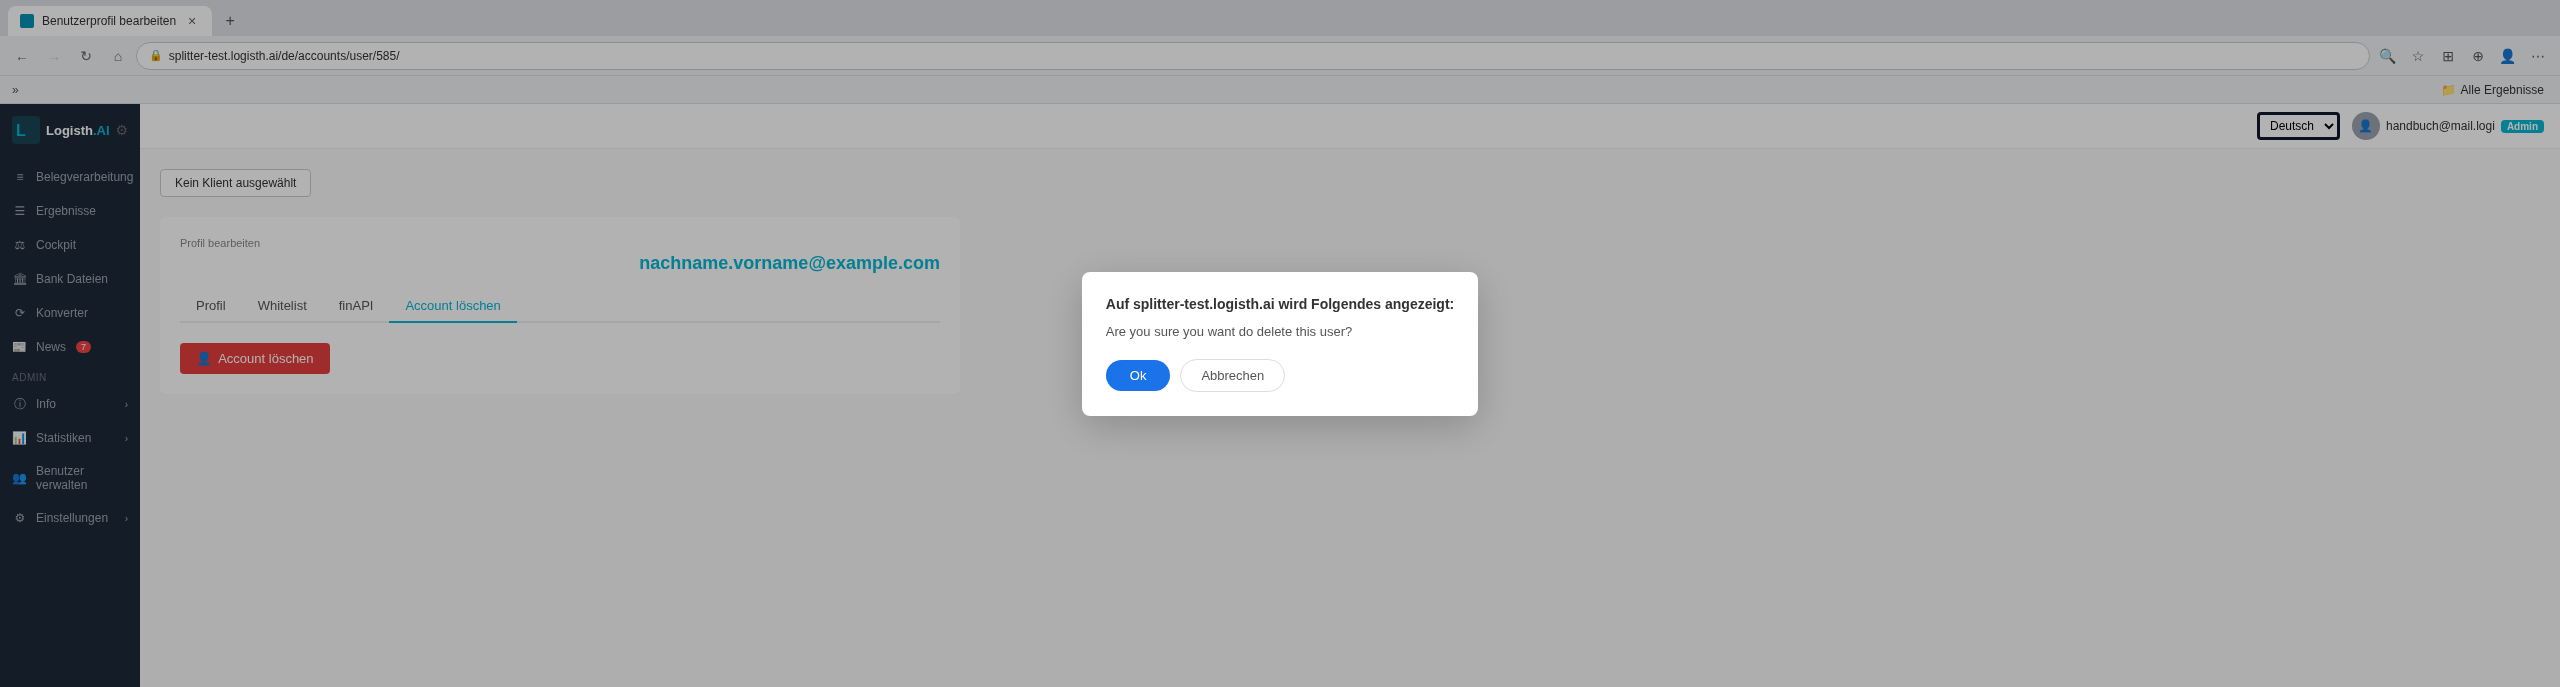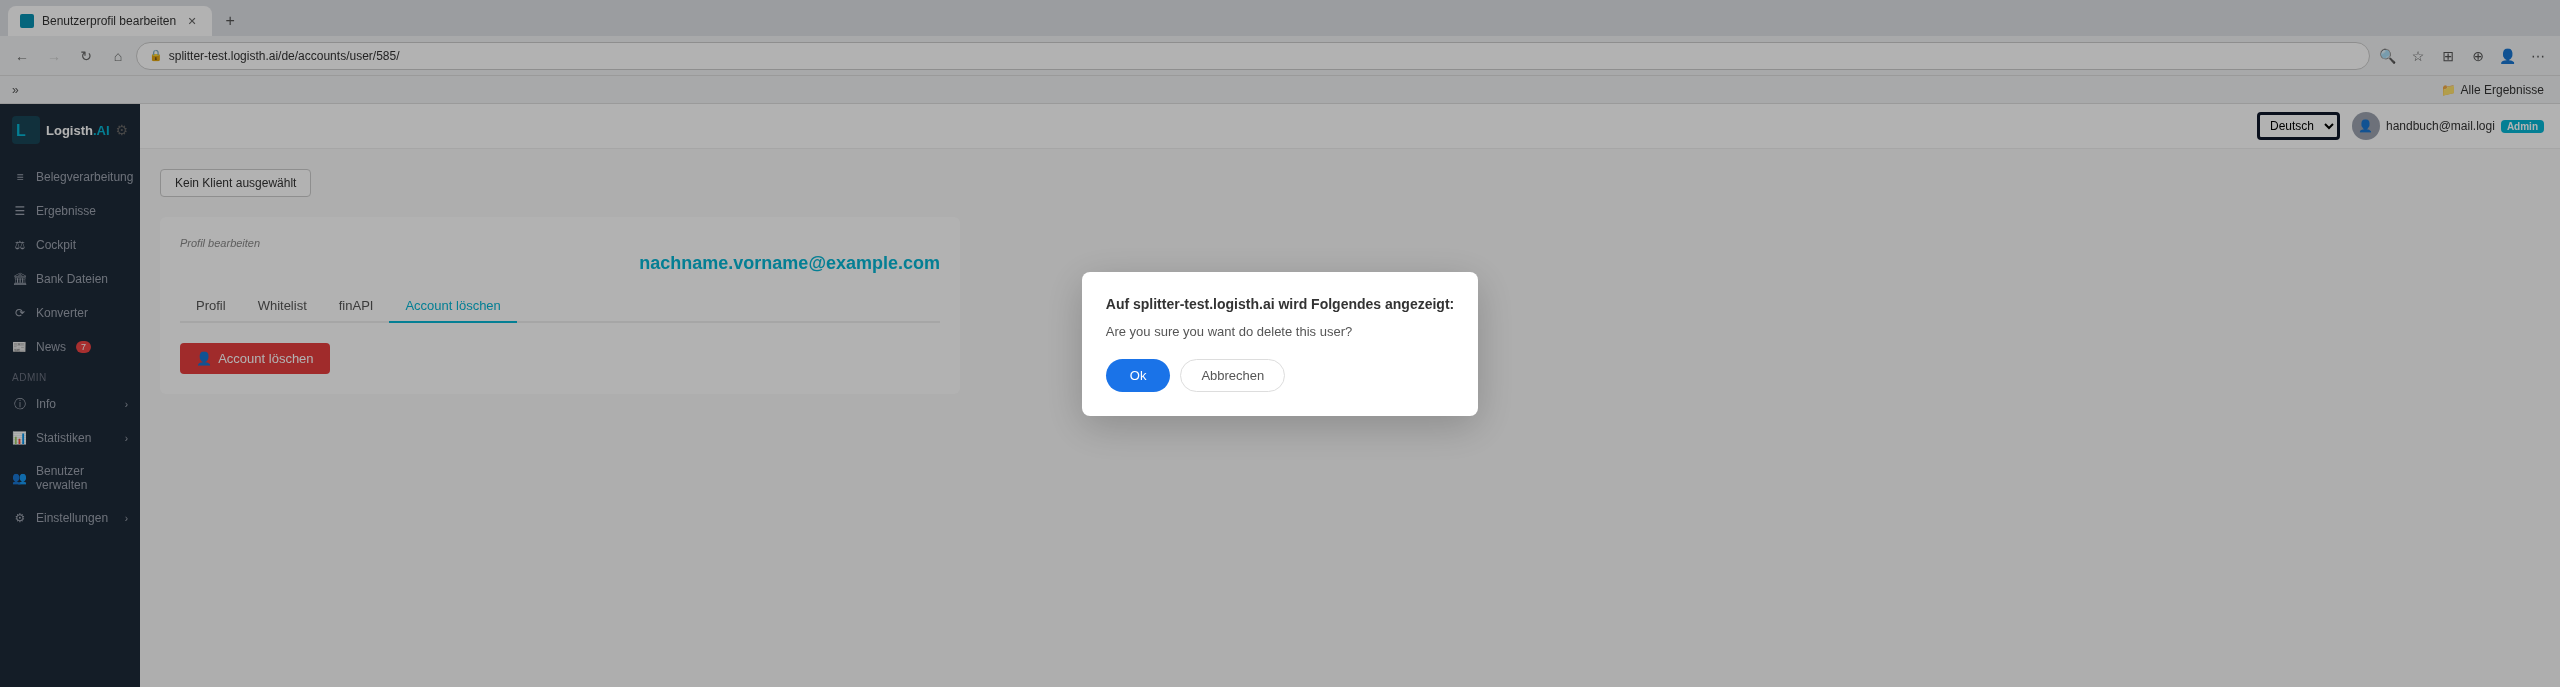--- a/index.html
+++ b/index.html
@@ -54,35 +54,35 @@
     .language-select { border: 3px solid #0f172a; border-radius: 4px; padding: 3px 6px; font-size: 12px; background: white; }
     .user-info { display: flex; align-items: center; gap: 6px; font-size: 12px; color: #333; }
     .user-avatar { width: 28px; height: 28px; border-radius: 50%; background: #9ca3af; display: flex; align-items: center; justify-content: center; color: white; font-size: 12px; }
     .admin-badge { background: #06b6d4; color: white; border-radius: 4px; padding: 1px 6px; font-size: 10px; font-weight: 600; }
 
     .page-content { padding: 20px; }
 
     .no-client-btn { display: inline-flex; align-items: center; gap: 6px; border: 1px solid #ccc; border-radius: 4px; padding: 6px 14px; background: white; font-size: 12px; color: #333; cursor: pointer; margin-bottom: 20px; }
 
     .profile-section { background: white; border-radius: 6px; padding: 20px; max-width: 800px; }
-    .profile-label { font-size: 11px; color: #888; margin-bottom: 4px; font-style: italic; }
+    .profile-label { font-size: 11px; color: #888; margin-bottom: 4px; }
     .profile-email { font-size: 18px; color: #06b6d4; font-weight: 700; margin-bottom: 16px; text-align: right; }
 
     .tabs { display: flex; border-bottom: 2px solid #eee; margin-bottom: 20px; gap: 0; }
     .tab-item { padding: 8px 16px; font-size: 13px; cursor: pointer; color: #555; border-bottom: 2px solid transparent; margin-bottom: -2px; }
     .tab-item.active { color: #06b6d4; border-bottom-color: #06b6d4; font-weight: 500; }
 
     .delete-btn { display: inline-flex; align-items: center; gap: 6px; background: #e53e3e; color: white; border: none; border-radius: 4px; padding: 8px 16px; font-size: 13px; cursor: pointer; }
 
     
     .overlay { position: fixed; top: 0; left: 0; right: 0; bottom: 0; background: rgba(0,0,0,0.3); display: flex; align-items: center; justify-content: center; z-index: 1000; }
     .dialog { background: white; border-radius: 8px; padding: 24px; min-width: 280px; max-width: 400px; box-shadow: 0 10px 40px rgba(0,0,0,0.2); }
     .dialog-title { font-size: 14px; font-weight: 600; color: #333; margin-bottom: 12px; }
     .dialog-message { font-size: 13px; color: #555; margin-bottom: 20px; }
-    .dialog-actions { display: flex; gap: 10px; justify-content: flex-start; }
+    .dialog-actions { display: flex; gap: 10px; justify-content: flex-start; align-items: center; }
     .btn-ok { background: #1a73e8; color: white; border: none; border-radius: 20px; padding: 8px 24px; font-size: 13px; cursor: pointer; font-weight: 500; }
     .btn-cancel { background: transparent; color: #555; border: 1px solid #ddd; border-radius: 20px; padding: 8px 20px; font-size: 13px; cursor: pointer; }
 
     
     ::-webkit-scrollbar { width: 6px; }
     ::-webkit-scrollbar-track { background: transparent; }
     ::-webkit-scrollbar-thumb { background: #ccc; border-radius: 3px; }
   </style>
 </head>
 <body>

